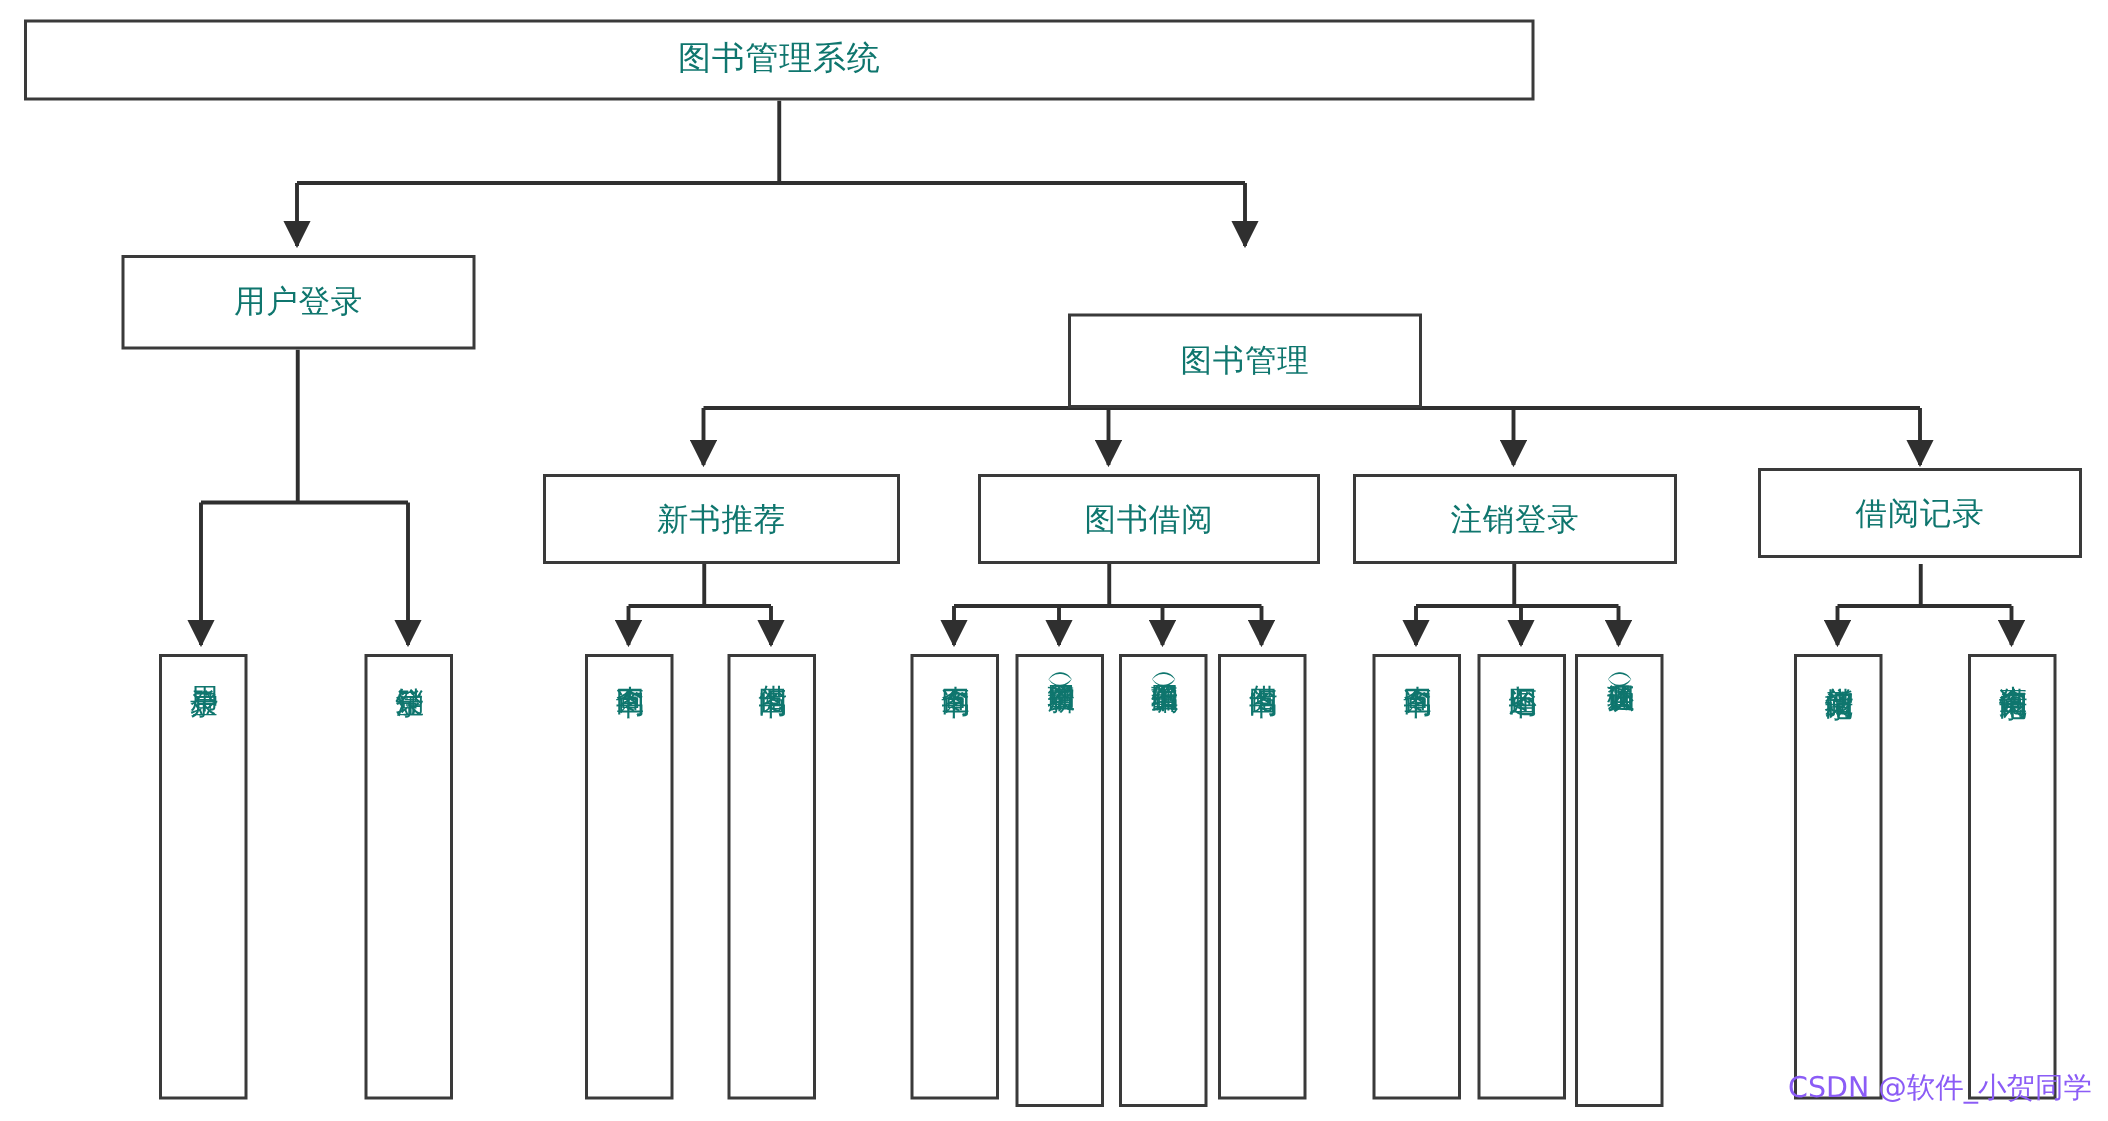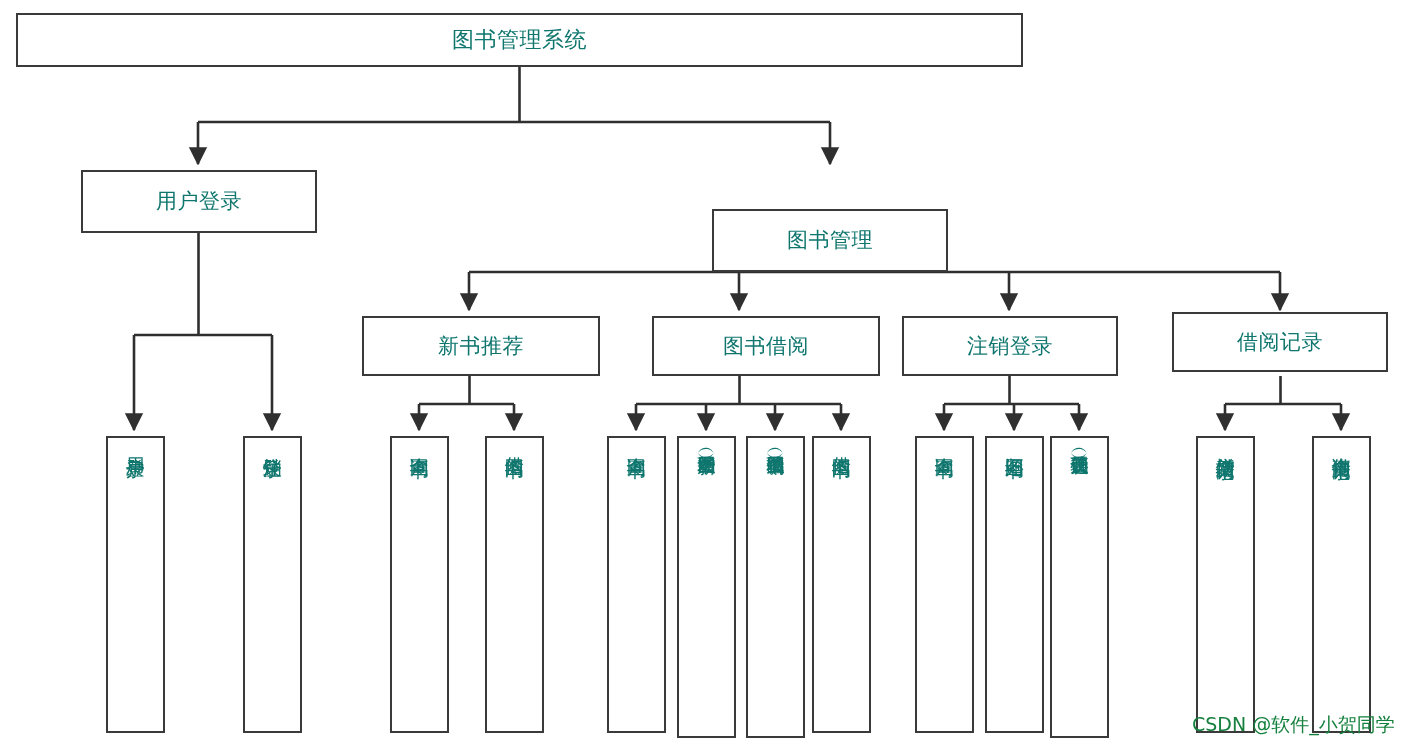--- a/index.html
+++ b/index.html
@@ -55,21 +55,21 @@
     writing-mode: vertical-rl;
     text-orientation: upright;
     font-size: 19px;
     line-height: 1.12;
     letter-spacing: 1px;
     white-space: nowrap;
   }
   .node.vert.tall .label { font-size: 18px; letter-spacing: 0px; }
   .watermark {
     position: absolute;
-    color: #15803d;
+    color: #8b5cf6;
     font-size: 19px;
     white-space: nowrap;
     font-family: "DejaVu Sans", "Liberation Sans", sans-serif;
   }
 </style>
 </head>
 <body>
 
 <div id="canvas">
 

